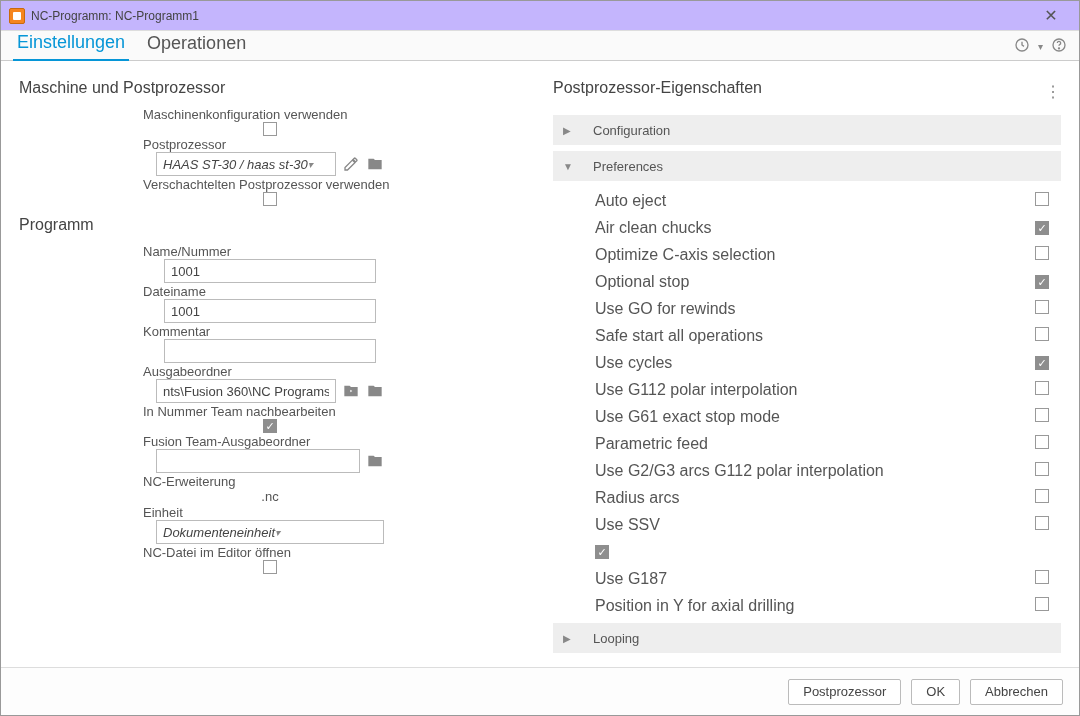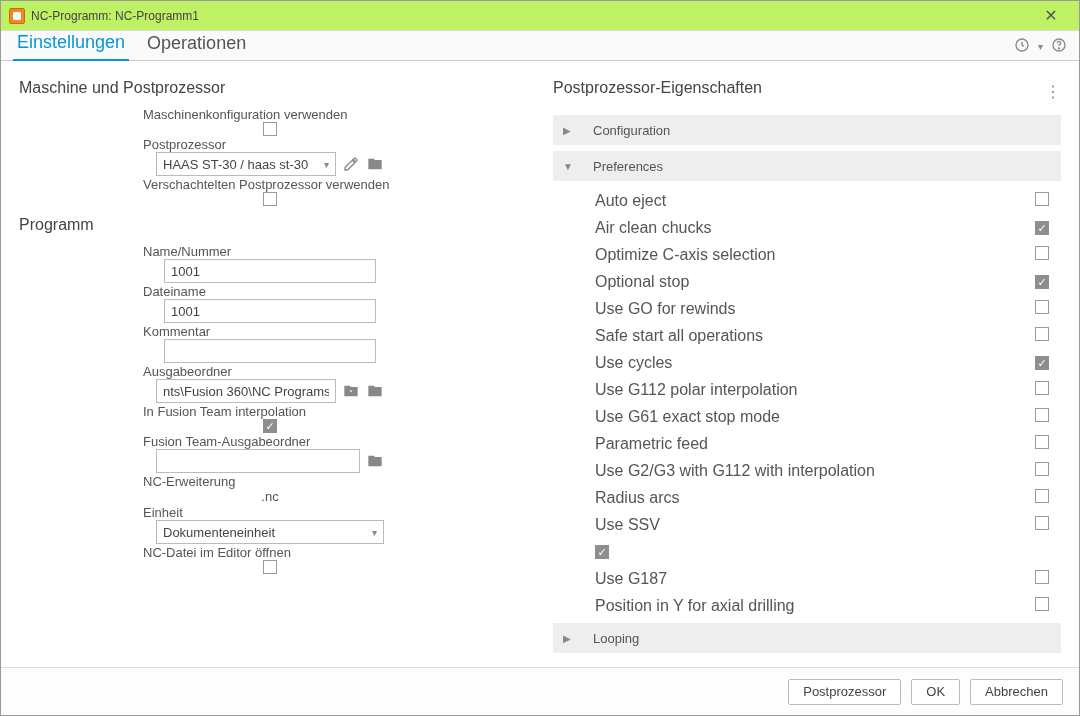--- a/index.html
+++ b/index.html
@@ -1,37 +1,37 @@
 <!DOCTYPE html>
 <html><head>
 <meta charset="utf-8">
 <style>
   * { box-sizing: border-box; margin: 0; padding: 0; }
   html, body { width: 1080px; height: 716px; font-family: "Segoe UI", Arial, sans-serif; font-size: 13px; color: #333; background: #fff; overflow: hidden; }
   .window { width: 1080px; height: 716px; border: 1px solid #999; background: #fff; display: flex; flex-direction: column; }
-  .titlebar { height: 30px; display: flex; align-items: center; padding: 0 8px; border-bottom: 1px solid #ddd; background: #bef264; }
+  .titlebar { height: 30px; display: flex; align-items: center; padding: 0 8px; border-bottom: 1px solid #ddd; background: #c4b5fd; }
   .titlebar-icon { width: 16px; height: 16px; background: #f5851f; border: 1px solid #c96a0c; border-radius: 2px; margin-right: 6px; position: relative; }
   .titlebar-icon::after { content: ""; position: absolute; left: 3px; top: 3px; width: 8px; height: 8px; background: #fff; border-radius: 1px; }
   .title-text { flex: 1; font-size: 12px; color: #444; }
   .close-btn { width: 40px; height: 30px; display: flex; align-items: center; justify-content: center; cursor: pointer; font-size: 16px; color: #555; }
   .tabbar { height: 30px; display: flex; align-items: flex-end; border-bottom: 1px solid #ccc; background: #fafafa; padding: 0 12px; }
   .tab { padding: 6px 4px 6px 4px; margin-right: 14px; cursor: pointer; color: #555; font-size: 18px; }
   .tab.active { color: #0696d7; border-bottom: 2px solid #0696d7; margin-bottom: -1px; }
   .tab-right { margin-left: auto; display: flex; align-items: center; gap: 8px; padding-bottom: 4px; }
   .tab-right span { color: #888; cursor: pointer; font-size: 15px; }
   .body { flex: 1; display: flex; overflow: hidden; }
   .left-pane { width: 538px; padding: 14px 18px; overflow-y: auto; }
   .right-pane { flex: 1; padding: 14px 10px 14px 14px; display: flex; flex-direction: column; overflow: hidden; }
   h2.section { font-size: 16px; font-weight: 400; color: #444; margin: 4px 0 10px 0; }
   .row { display: flex; align-items: center; min-height: 29px; margin-bottom: 1px; flex-direction: column; }
   .row-label { width: 254px; color: #555; font-size: 13px; }
   .row-ctrl { flex: 1; display: flex; align-items: center; gap: 6px; }
   input[type=text].field, .select { height: 24px; border: 1px solid #bbb; padding: 0 6px; font-size: 13px; color: #444; background: #fff; }
   .field { width: 212px; }
-  .select { width: 228px; display: flex; align-items: center; justify-content: space-between; cursor: pointer; }
+  .select { width: 228px; display: flex; align-items: center; cursor: pointer; font-style: italic; }
   .select .caret { color: #888; font-size: 10px; }
   .iconbtn { width: 18px; height: 18px; display: flex; align-items: center; justify-content: center; color: #777; cursor: pointer; }
   .checkbox { width: 14px; height: 14px; border: 1px solid #999; background: #fff; display: inline-flex; align-items: center; justify-content: center; cursor: pointer; }
   .checkbox.checked { background: #8e8e8e; border-color: #8e8e8e; }
   .checkbox.checked::after { content: "✓"; color: #fff; font-size: 11px; line-height: 1; }
   .right-header { display: flex; align-items: center; margin-bottom: 8px; }
   .right-header h2 { flex: 1; }
   .kebab { color: #888; cursor: pointer; padding: 0 8px; font-size: 16px; }
   .prop-scroll { flex: 1; overflow-y: auto; padding-right: 8px; }
   .group-header { background: #eee; height: 30px; display: flex; align-items: center; padding: 0 10px; color: #555; cursor: pointer; margin-bottom: 6px; }
@@ -153,21 +153,21 @@
           </span>
           <span class="iconbtn">
             <svg class="ic" viewBox="0 0 24 24" fill="#888">
                 <path d="M10 4H2v16h20V6H12l-2-2z"></path>
               </svg>
           </span>
         </div>
       </div>
 
       <div class="row">
-        <div class="row-label">In Fusion Team interpolation</div>
+        <div class="row-label">In Nummer Team nachbearbeiten</div>
         <div class="row-ctrl">
             <span class="checkbox checked"></span>
           </div>
       </div>
 
       <div class="row">
         <div class="row-label">Fusion Team-Ausgabeordner</div>
         <div class="row-ctrl">
           <input type="text" class="field" style="width: 204px;" value="">
           <span class="iconbtn">
@@ -252,21 +252,21 @@
             </div>
             <div class="prop-row">
               <div class="prop-label">Use G61 exact stop mode</div>
               <div class="prop-cb"><span class="checkbox"></span></div>
             </div>
             <div class="prop-row">
               <div class="prop-label">Parametric feed</div>
               <div class="prop-cb"><span class="checkbox"></span></div>
             </div>
             <div class="prop-row">
-              <div class="prop-label">Use G2/G3 with G112 with interpolation</div>
+              <div class="prop-label">Use G2/G3 arcs G112 polar interpolation</div>
               <div class="prop-cb"><span class="checkbox"></span></div>
             </div>
             <div class="prop-row">
               <div class="prop-label">Radius arcs</div>
               <div class="prop-cb"><span class="checkbox"></span></div>
             </div>
             <div class="prop-row">
               <div class="prop-label">Use SSV</div>
               <div class="prop-cb"><span class="checkbox"></span></div>
             </div>

